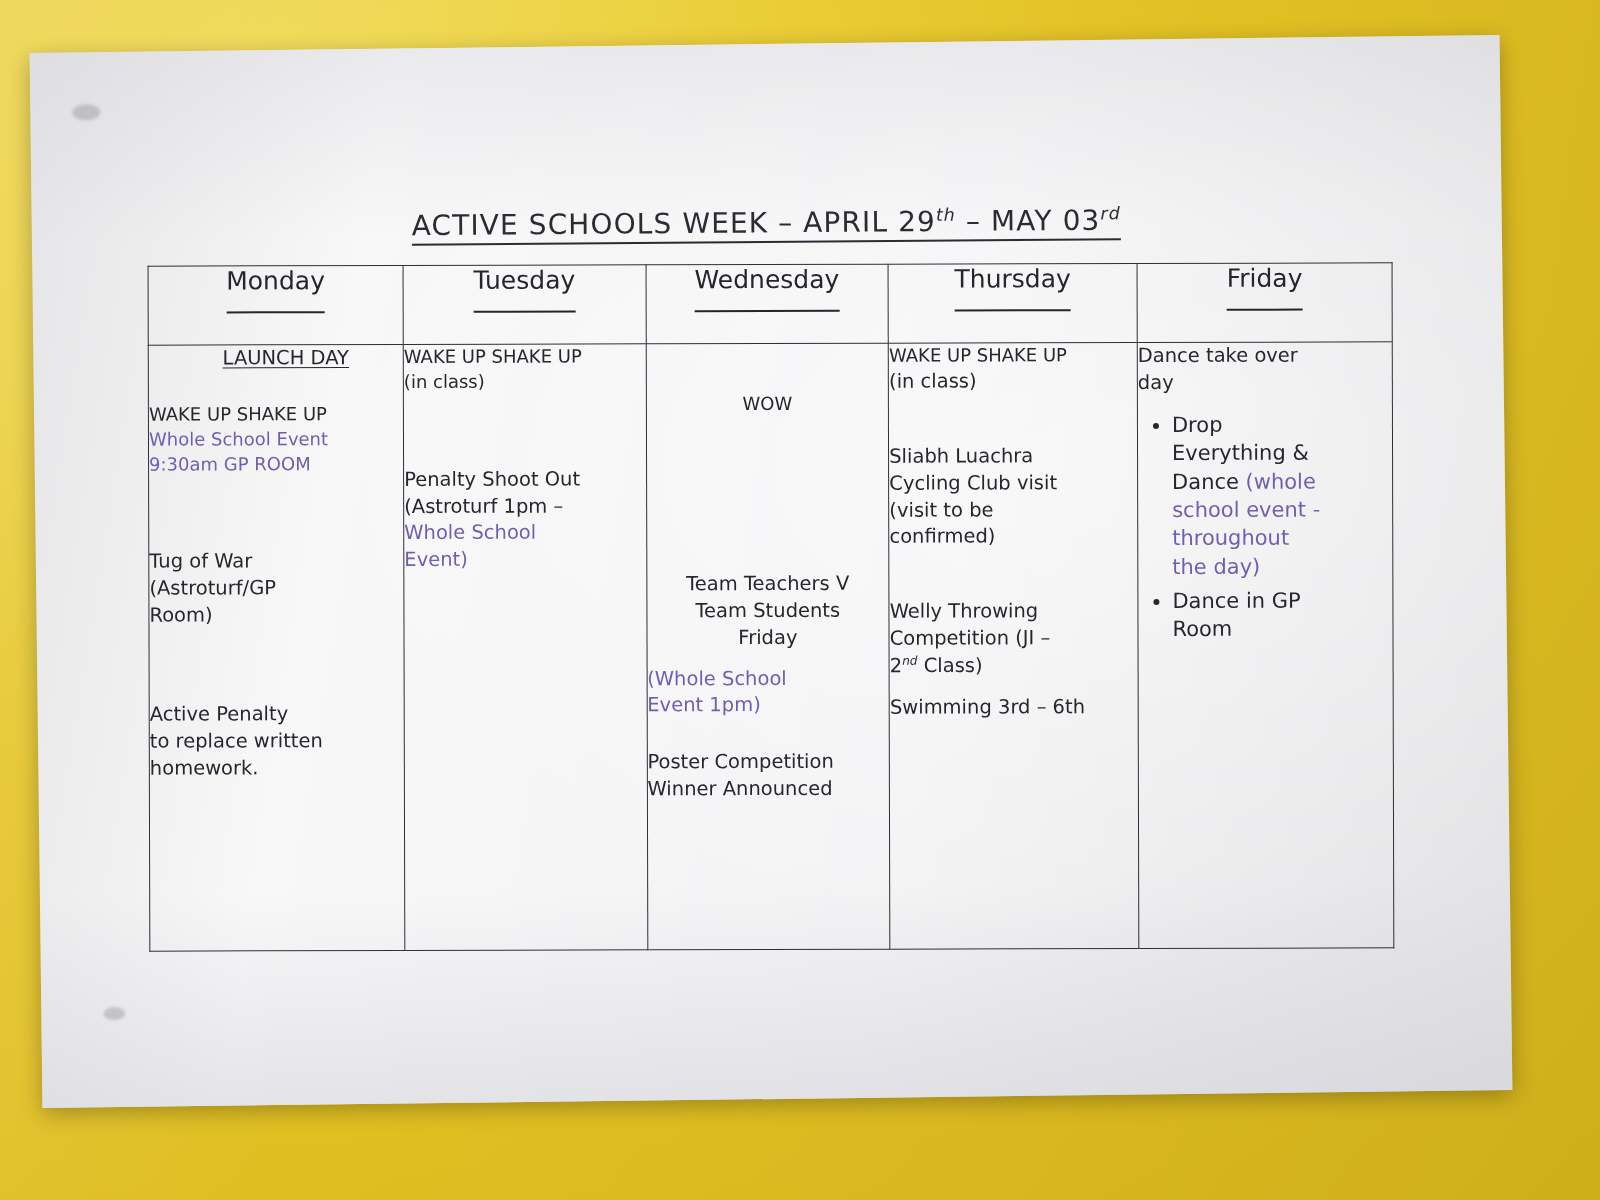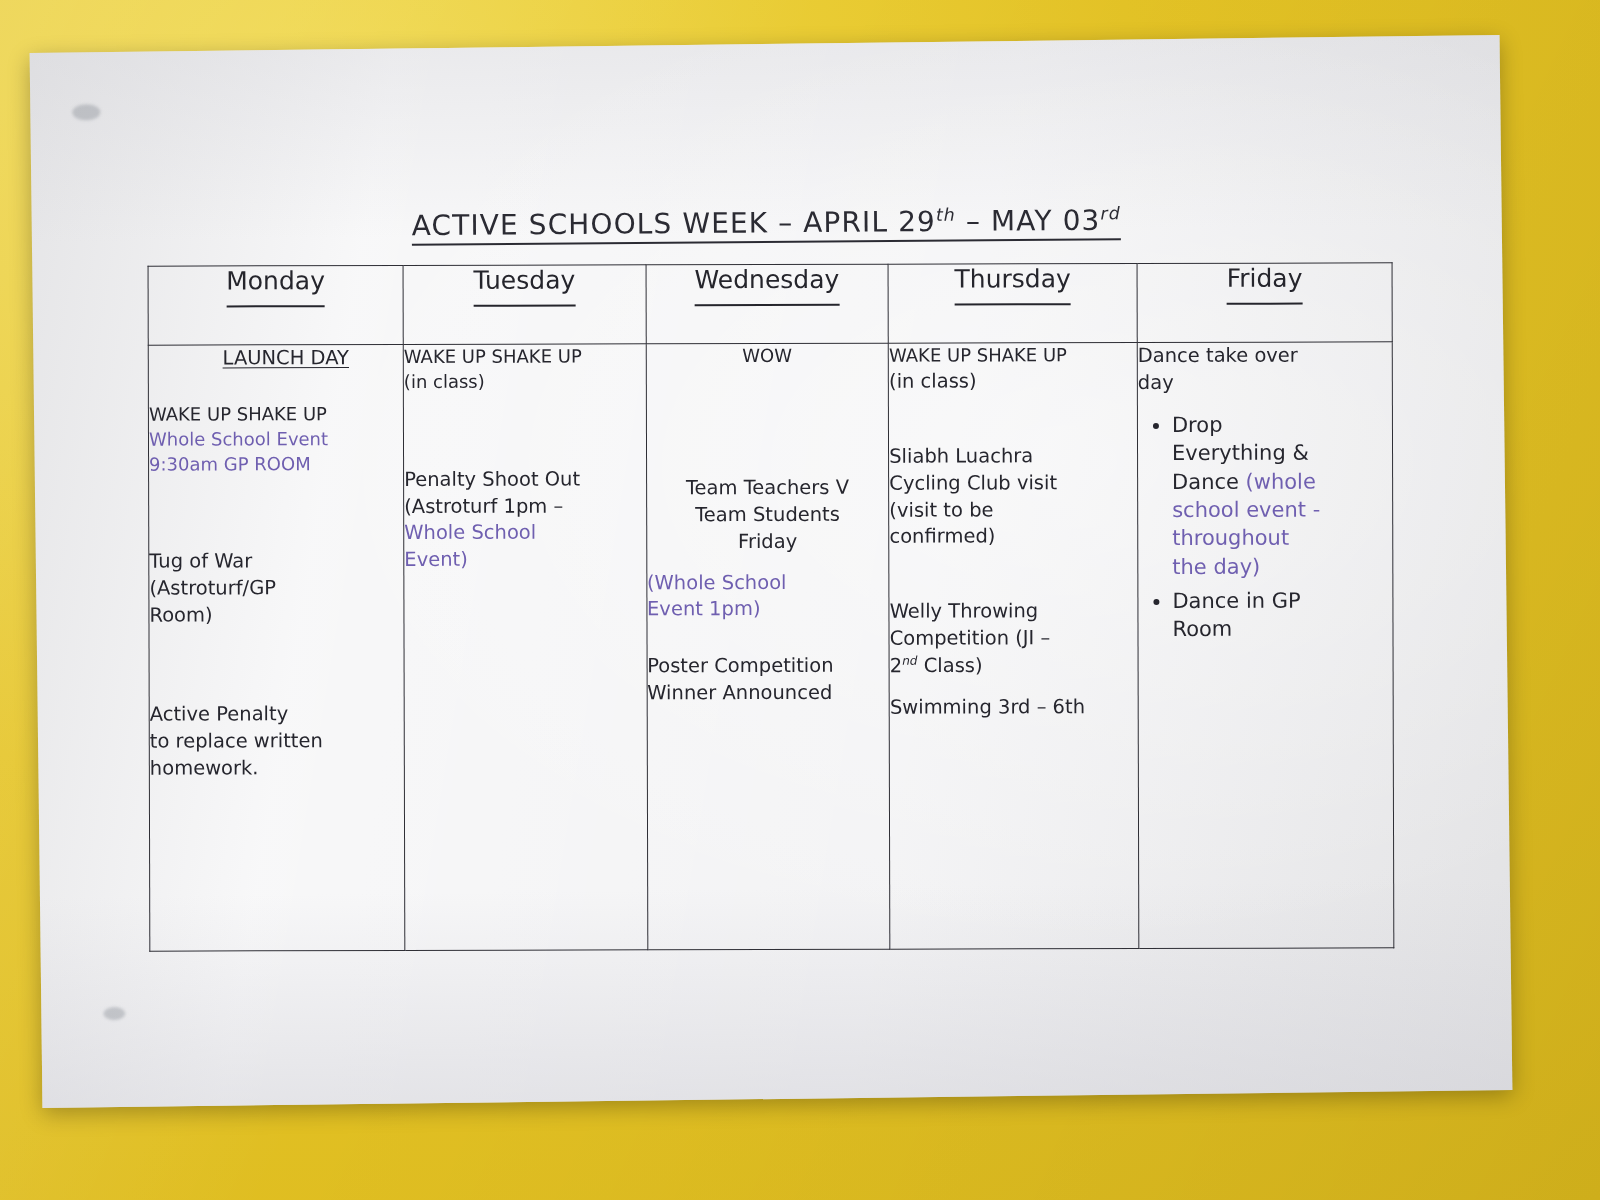--- a/index.html
+++ b/index.html
@@ -103,35 +103,35 @@
   th.dayhead {
     height: 78px;
     font-weight: normal;
     text-align: center;
     vertical-align: middle;
   }
   th.dayhead span {
     font-size: 25px;
     color: #25252c;
     border-bottom: 2px solid #25252c;
-    padding-bottom: 10px;
+    padding-bottom: 16px;
     display: inline-block;
   }
   td.daycell {
     height: 605px;
     padding: 10px 14px 8px 16px;
     font-size: 19.5px;
     line-height: 1.38;
     color: #26262e;
   }
   .blk { margin-bottom: 14px; }
   .spacer-sm { height: 16px; }
   .spacer-md { height: 34px; }
   .spacer-lg { height: 58px; }
-  .ctr { text-align: center; }
+  .ctr { text-align: center; margin-top: 48px; }
   .small { font-size: 18px; }
   .purple { color: #6f5fb0; }
   .ul { text-decoration: underline; text-underline-offset: 3px; margin-left: 20px; }
   .hdr-center { text-align: center; }
   ul.bullets {
     margin: 10px 0 0 0;
     padding-left: 34px;
   }
   ul.bullets li {
     margin-bottom: 6px;

